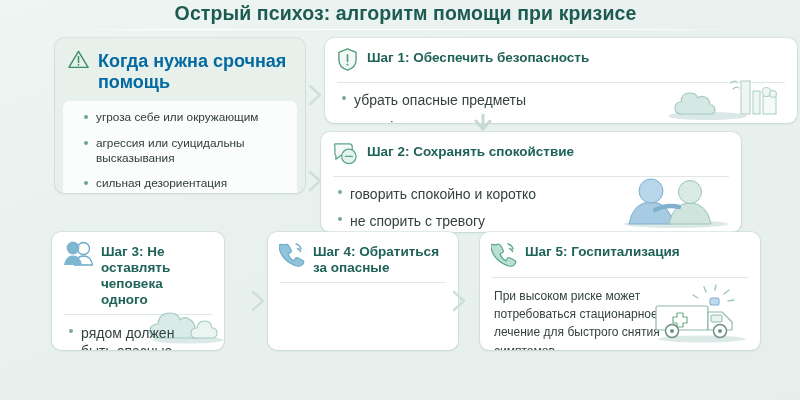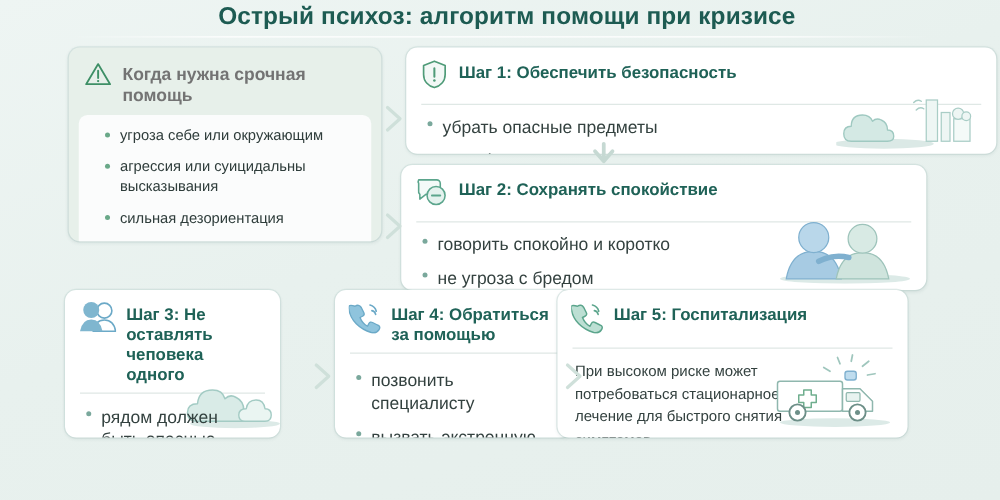--- a/index.html
+++ b/index.html
@@ -51,21 +51,21 @@
   }
   .card.warn { background: #e7f0ea; }
   .card.warn .card-head { padding: 10px 12px 8px 12px; }
   .head-text {
     font-size: 13.5px;
     font-weight: bold;
     color: #1f6257;
     line-height: 1.18;
     padding-top: 3px;
   }
-  .card.warn .head-text { font-size: 14px; color: #737373; }
+  .card.warn .head-text { font-size: 18px; color: #0369a1; }
   .divider {
     height: 1px;
     background: #dfe8e5;
     margin: 0 12px;
   }
   .card.warn .inner {
     background: #fbfcfc;
     border-radius: 7px;
     margin: 0 8px 8px 8px;
     padding: 9px 6px 9px 6px;
@@ -190,21 +190,21 @@
           <path d="M3 3 h15 a3 3 0 0 1 3 3 v6 a3 3 0 0 1 -3 3 h-9 l-5 4 v-4 a3 3 0 0 1 -1 -3 v-6 a3 3 0 0 1 0 -3 Z" fill="#f3faf8" stroke="#5ba58c" stroke-width="1.3" stroke-linejoin="round"></path>
           <circle cx="17.5" cy="16" r="7.5" fill="#e4f2ee" stroke="#5ba58c" stroke-width="1.3"></circle>
           <line x1="14" y1="16" x2="21" y2="16" stroke="#5ba58c" stroke-width="1.5" stroke-linecap="round"></line>
         </svg>
       </span>
       <span class="head-text">Шаг 2: Сохранять спокойствие</span>
     </div>
     <div class="divider"></div>
     <ul class="bullets">
       <li>говорить спокойно и коротко</li>
-      <li>не угроза с бредом</li>
+      <li>не спорить с тревогу</li>
 
     </ul>
   </div>
 
   <div class="card" style="left:52px; top:232px; width:172px; height:118px;">
     <div class="deco" style="right:-6px; bottom:2px;">
       <svg width="86" height="46" viewBox="0 0 86 46">
         <ellipse cx="44" cy="42" rx="36" ry="3.5" fill="#dceae7"></ellipse>
         <path d="M14 40 q-8 0 -8 -7 q0 -7 8 -7 q1 -11 12 -11 q8 0 10 7 q4 -4 9 -1 q6 3 6 10 q7 0 7 5 q0 4 -7 4 Z" fill="#d9ebe7" stroke="#a3cbc4" stroke-width="1.2" stroke-linejoin="round"></path>
         <path d="M52 40 q-5 0 -5 -5 q0 -5 6 -5 q1 -7 8 -7 q6 0 7 7 q5 0 5 5 q0 5 -5 5 Z" fill="#eaf5f2" stroke="#a3cbc4" stroke-width="1.1" stroke-linejoin="round"></path>
@@ -229,30 +229,26 @@
   </div>
 
   <div class="card" style="left:268px; top:232px; width:190px; height:118px;">
     <div class="card-head">
       <span style="flex:0 0 auto;">
         <svg width="26" height="26" viewBox="0 0 26 26">
           <path d="M5 4 q3 -2 5 1 l2 4 q1 2 -1 3 l-2 1 q2 5 6 7 l1 -2 q1 -2 3 -1 l4 2 q3 1 1 4 q-2 3 -6 2 q-7 -2 -12 -7 q-5 -5 -6 -12 q-1 -4 5 -2 Z" fill="#8fc4dd" stroke="#6ba9c7" stroke-width="1.1" stroke-linejoin="round"></path>
           <path d="M17 3 q4 1 5 5 M18.5 7.5 q2.5 0.6 3 3" stroke="#6ba9c7" stroke-width="1.3" fill="none" stroke-linecap="round"></path>
         </svg>
       </span>
-      <span class="head-text" style="max-width:130px;">Шаг 4: Обратиться за помощью</span>
-    </div>
-    <div class="divider"></div>
-    <ul class="bullets" style="padding-top:12px;">
-      <li>позвонить специалисту</li>
-      <li>вызвать экстренную помощь</li>
-    </ul>
-  </div>
-
-  <div class="card" style="left:446px; top:232px; width:280px; height:118px;">
+      <span class="head-text" style="max-width:130px;">Шаг 4: Обратиться за опасные</span>
+    </div>
+    <div class="divider"></div>
+  </div>
+
+  <div class="card" style="left:480px; top:232px; width:280px; height:118px;">
     <div class="deco" style="right:2px; bottom:2px;">
       <svg width="112" height="60" viewBox="0 0 112 60">
         <ellipse cx="56" cy="55" rx="44" ry="3.5" fill="#dceae7"></ellipse>
         <rect x="10" y="22" width="52" height="24" rx="2" fill="#ffffff" stroke="#8fb7ae" stroke-width="1.2"></rect>
         <path d="M62 28 h14 l10 10 v8 h-24 Z" fill="#ffffff" stroke="#8fb7ae" stroke-width="1.2" stroke-linejoin="round"></path>
         <rect x="65" y="31" width="11" height="7" rx="1" fill="#e8f3f0" stroke="#8fb7ae" stroke-width="1"></rect>
         <rect x="64" y="14" width="9" height="7" rx="2" fill="#bfdcee" stroke="#7fb0cf" stroke-width="1.1"></rect>
         <path d="M31 29 h6 v4 h4 v6 h-4 v4 h-6 v-4 h-4 v-6 h4 Z" fill="#ffffff" stroke="#6fae8e" stroke-width="1.2" stroke-linejoin="round"></path>
         <circle cx="26" cy="47" r="6.5" fill="#ffffff" stroke="#6d8f88" stroke-width="1.5"></circle>
         <circle cx="26" cy="47" r="2" fill="#6d8f88"></circle>

